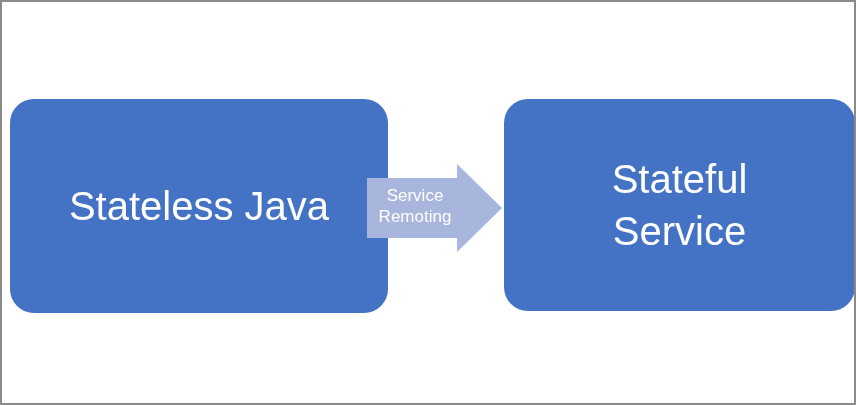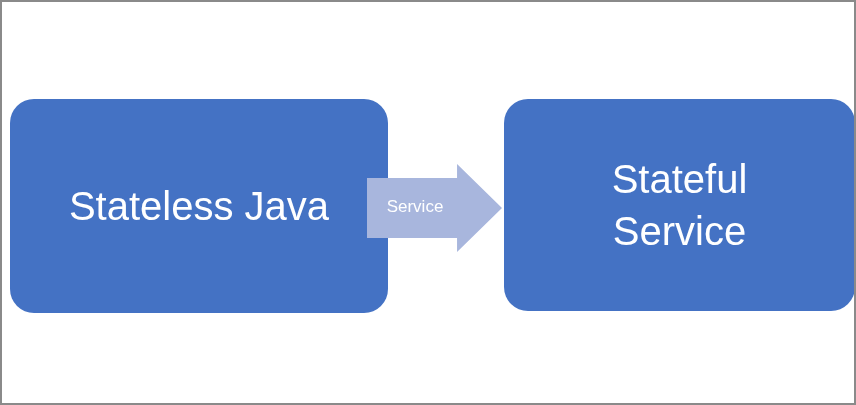--- a/index.html
+++ b/index.html
@@ -73,20 +73,21 @@
 
 <div class="canvas">
 
   <div class="shape-box box-left">
     <span class="line">Stateless Java</span>
   </div>
 
   <div class="block-arrow"></div>
   <div class="arrow-label">
     <span class="line">Service</span>
+    <span class="line">Remoting</span>
   </div>
 
   <div class="shape-box box-right">
     <span class="line">Stateful</span>
     <span class="line">Service</span>
   </div>
 
 </div>
 
 </body></html>

